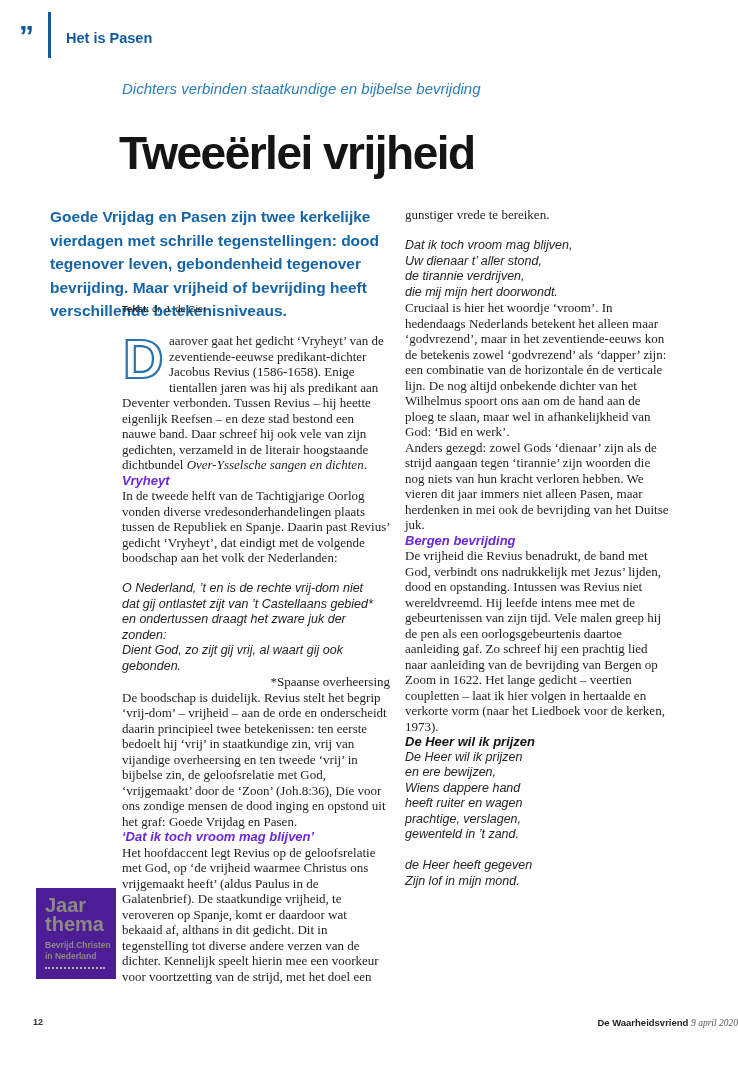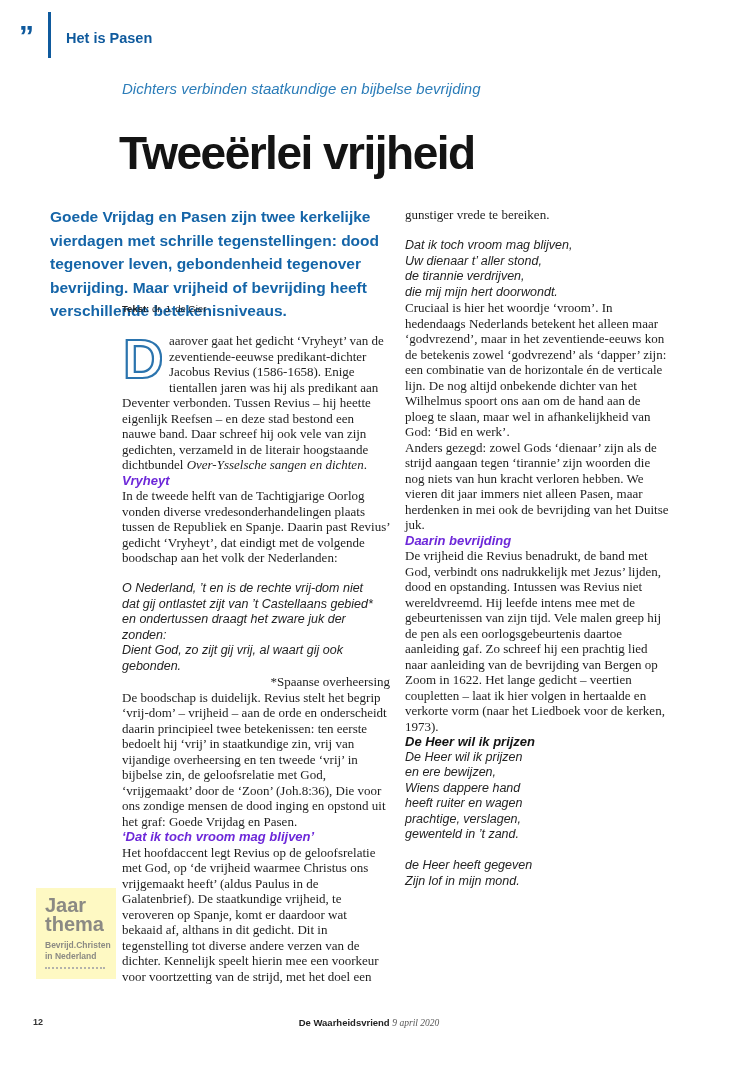--- a/index.html
+++ b/index.html
@@ -40,29 +40,29 @@
 
   .verse { margin-top:15.5px; font:italic 400 12.5px/15.5px "Liberation Sans", sans-serif; color:#242424; }
   .verse .vl { display:block; }
   .verse-note { text-align:right; font:400 13px/15.5px "Liberation Serif", serif; font-style:normal; color:#1d1d1d; }
 
   .dropcap-svg { float:left; margin:2px 7px 0 0; }
   .booktitle { font-style:italic; }
 
   
   .badge { position:absolute; left:36px; top:888px; width:80px; height:91px;
-    background:#fef9c3; box-sizing:border-box; padding:8px 0 0 9px; }
+    background:#4c1d95; box-sizing:border-box; padding:8px 0 0 9px; }
   .badge-big { font:700 20px/19px "Liberation Sans", sans-serif; color:#8b8a84; }
   .badge-small { font:700 8.5px/10.5px "Liberation Sans", sans-serif; color:#8b8a84; margin-top:6px; }
   .badge-dots { margin-top:6px; width:60px; border-top:2px dotted #b3b2ab; }
 
   
   .footer-num { position:absolute; left:33px; top:1018px;
     font:700 9px/1 "Liberation Sans", sans-serif; color:#333; }
-  .footer-center { position:absolute; left:0; top:1017px; width:738px; text-align:center;
+  .footer-center { position:absolute; left:0; top:1017px; width:738px; text-align:right;
     font:400 9.5px/1.2 "Liberation Sans", sans-serif; color:#222; }
   .footer-brand { font-weight:700; }
   .footer-date { font-style:italic; font-family:"Liberation Serif", serif; color:#555; }
 </style>
 </head>
 <body>
 
 <div class="page">
 
   <div class="quote-icon">”</div>
@@ -109,21 +109,21 @@
     <div class="verse">
       <span class="vl">Dat ik toch vroom mag blijven,</span>
       <span class="vl">Uw dienaar t’ aller stond,</span>
       <span class="vl">de tirannie verdrijven,</span>
       <span class="vl">die mij mijn hert doorwondt.</span>
     </div>
 
     <p class="mt">Cruciaal is hier het woordje ‘vroom’. In hedendaags Nederlands betekent het alleen maar ‘godvrezend’, maar in het zeventiende-eeuws kon de betekenis zowel ‘godvrezend’ als ‘dapper’ zijn: een combinatie van de horizontale én de verticale lijn. De nog altijd onbekende dichter van het Wilhelmus spoort ons aan om de hand aan de ploeg te slaan, maar wel in afhankelijkheid van God: ‘Bid en werk’.</p>
     <p>Anders gezegd: zowel Gods ‘dienaar’ zijn als de strijd aangaan tegen ‘tirannie’ zijn woorden die nog niets van hun kracht verloren hebben. We vieren dit jaar immers niet alleen Pasen, maar herdenken in mei ook de bevrijding van het Duitse juk.</p>
 
-    <p class="sec-h">Daarin bevrijding</p>
+    <p class="sec-h">Bergen bevrijding</p>
     <p>De vrijheid die Revius benadrukt, de band met God, verbindt ons nadrukkelijk met Jezus’ lijden, dood en opstanding. Intussen was Revius niet wereldvreemd. Hij leefde intens mee met de gebeurtenissen van zijn tijd. Vele malen greep hij de pen als een oorlogsgebeurtenis daartoe aanleiding gaf. Zo schreef hij een prachtig lied naar aanleiding van de bevrijding van Bergen op Zoom in 1622. Het lange gedicht – veertien coupletten – laat ik hier volgen in hertaalde en verkorte vorm (naar het Liedboek voor de kerken, 1973).</p>
 
     <p class="poem-h">De Heer wil ik prijzen</p>
     <div class="verse" style="margin-top:0;">
       <span class="vl">De Heer wil ik prijzen</span>
       <span class="vl">en ere bewijzen,</span>
       <span class="vl">Wiens dappere hand</span>
       <span class="vl">heeft ruiter en wagen</span>
       <span class="vl">prachtige, verslagen,</span>
       <span class="vl">gewenteld in ’t zand.</span>

